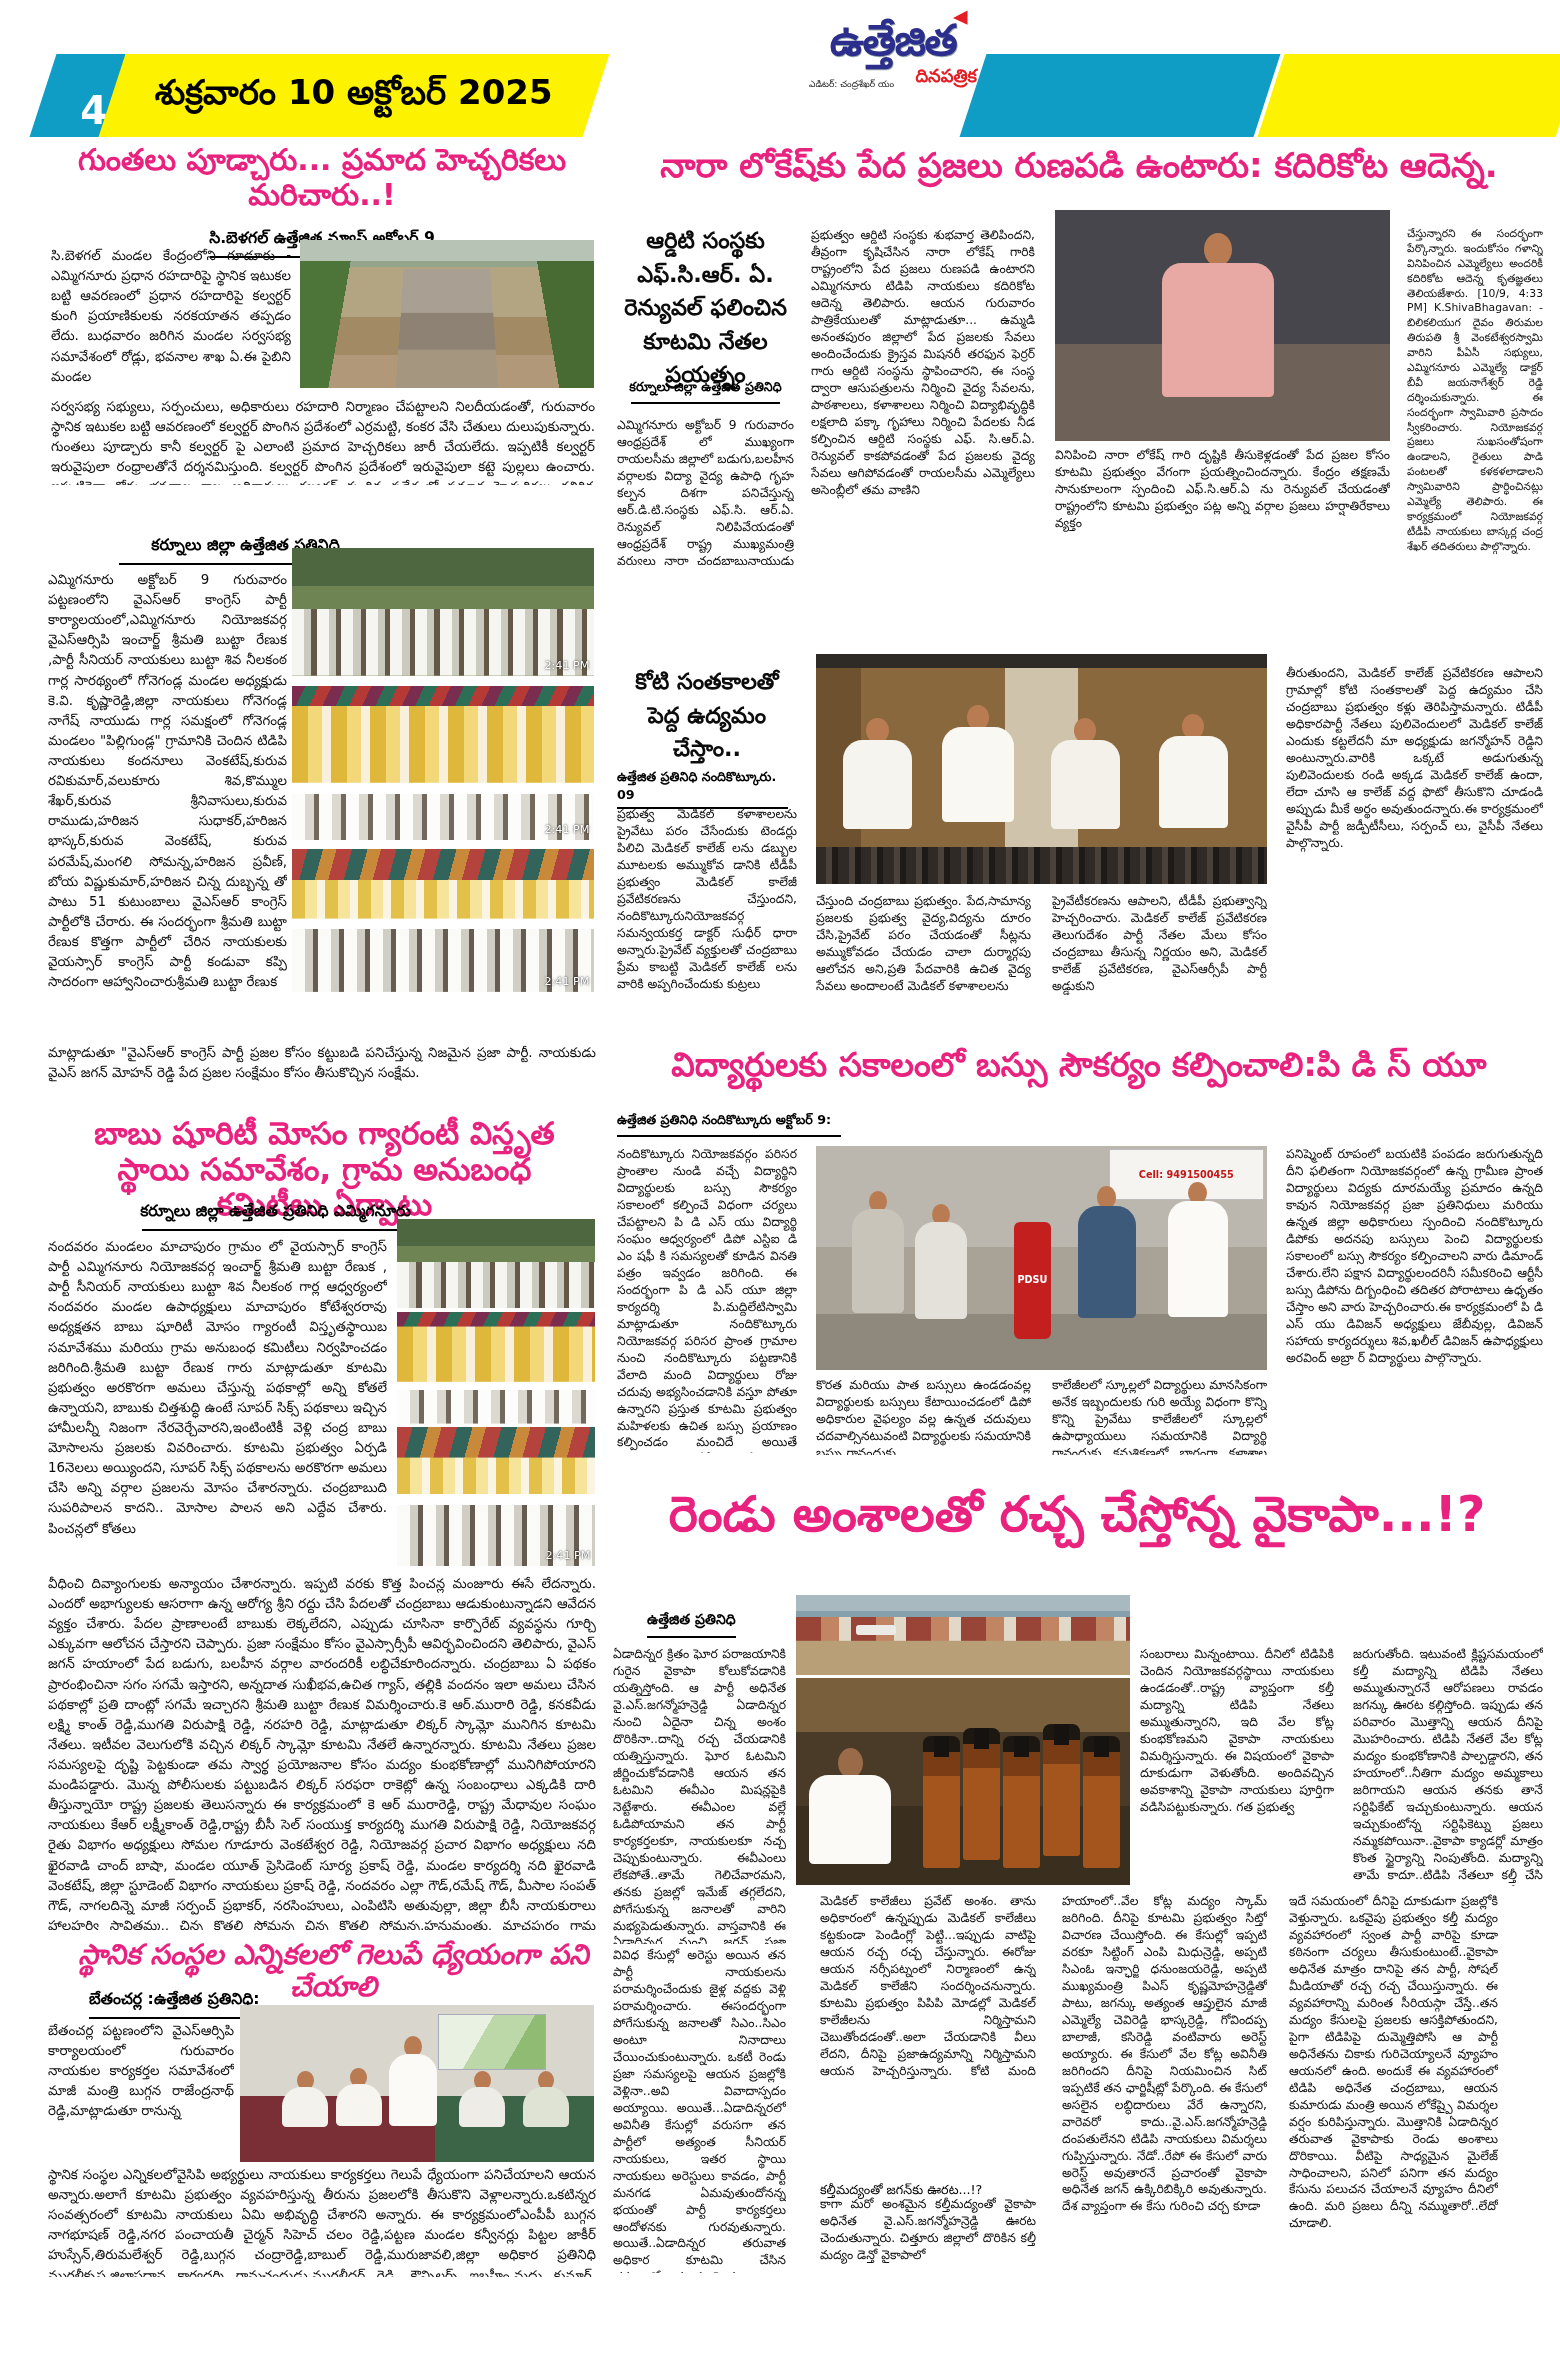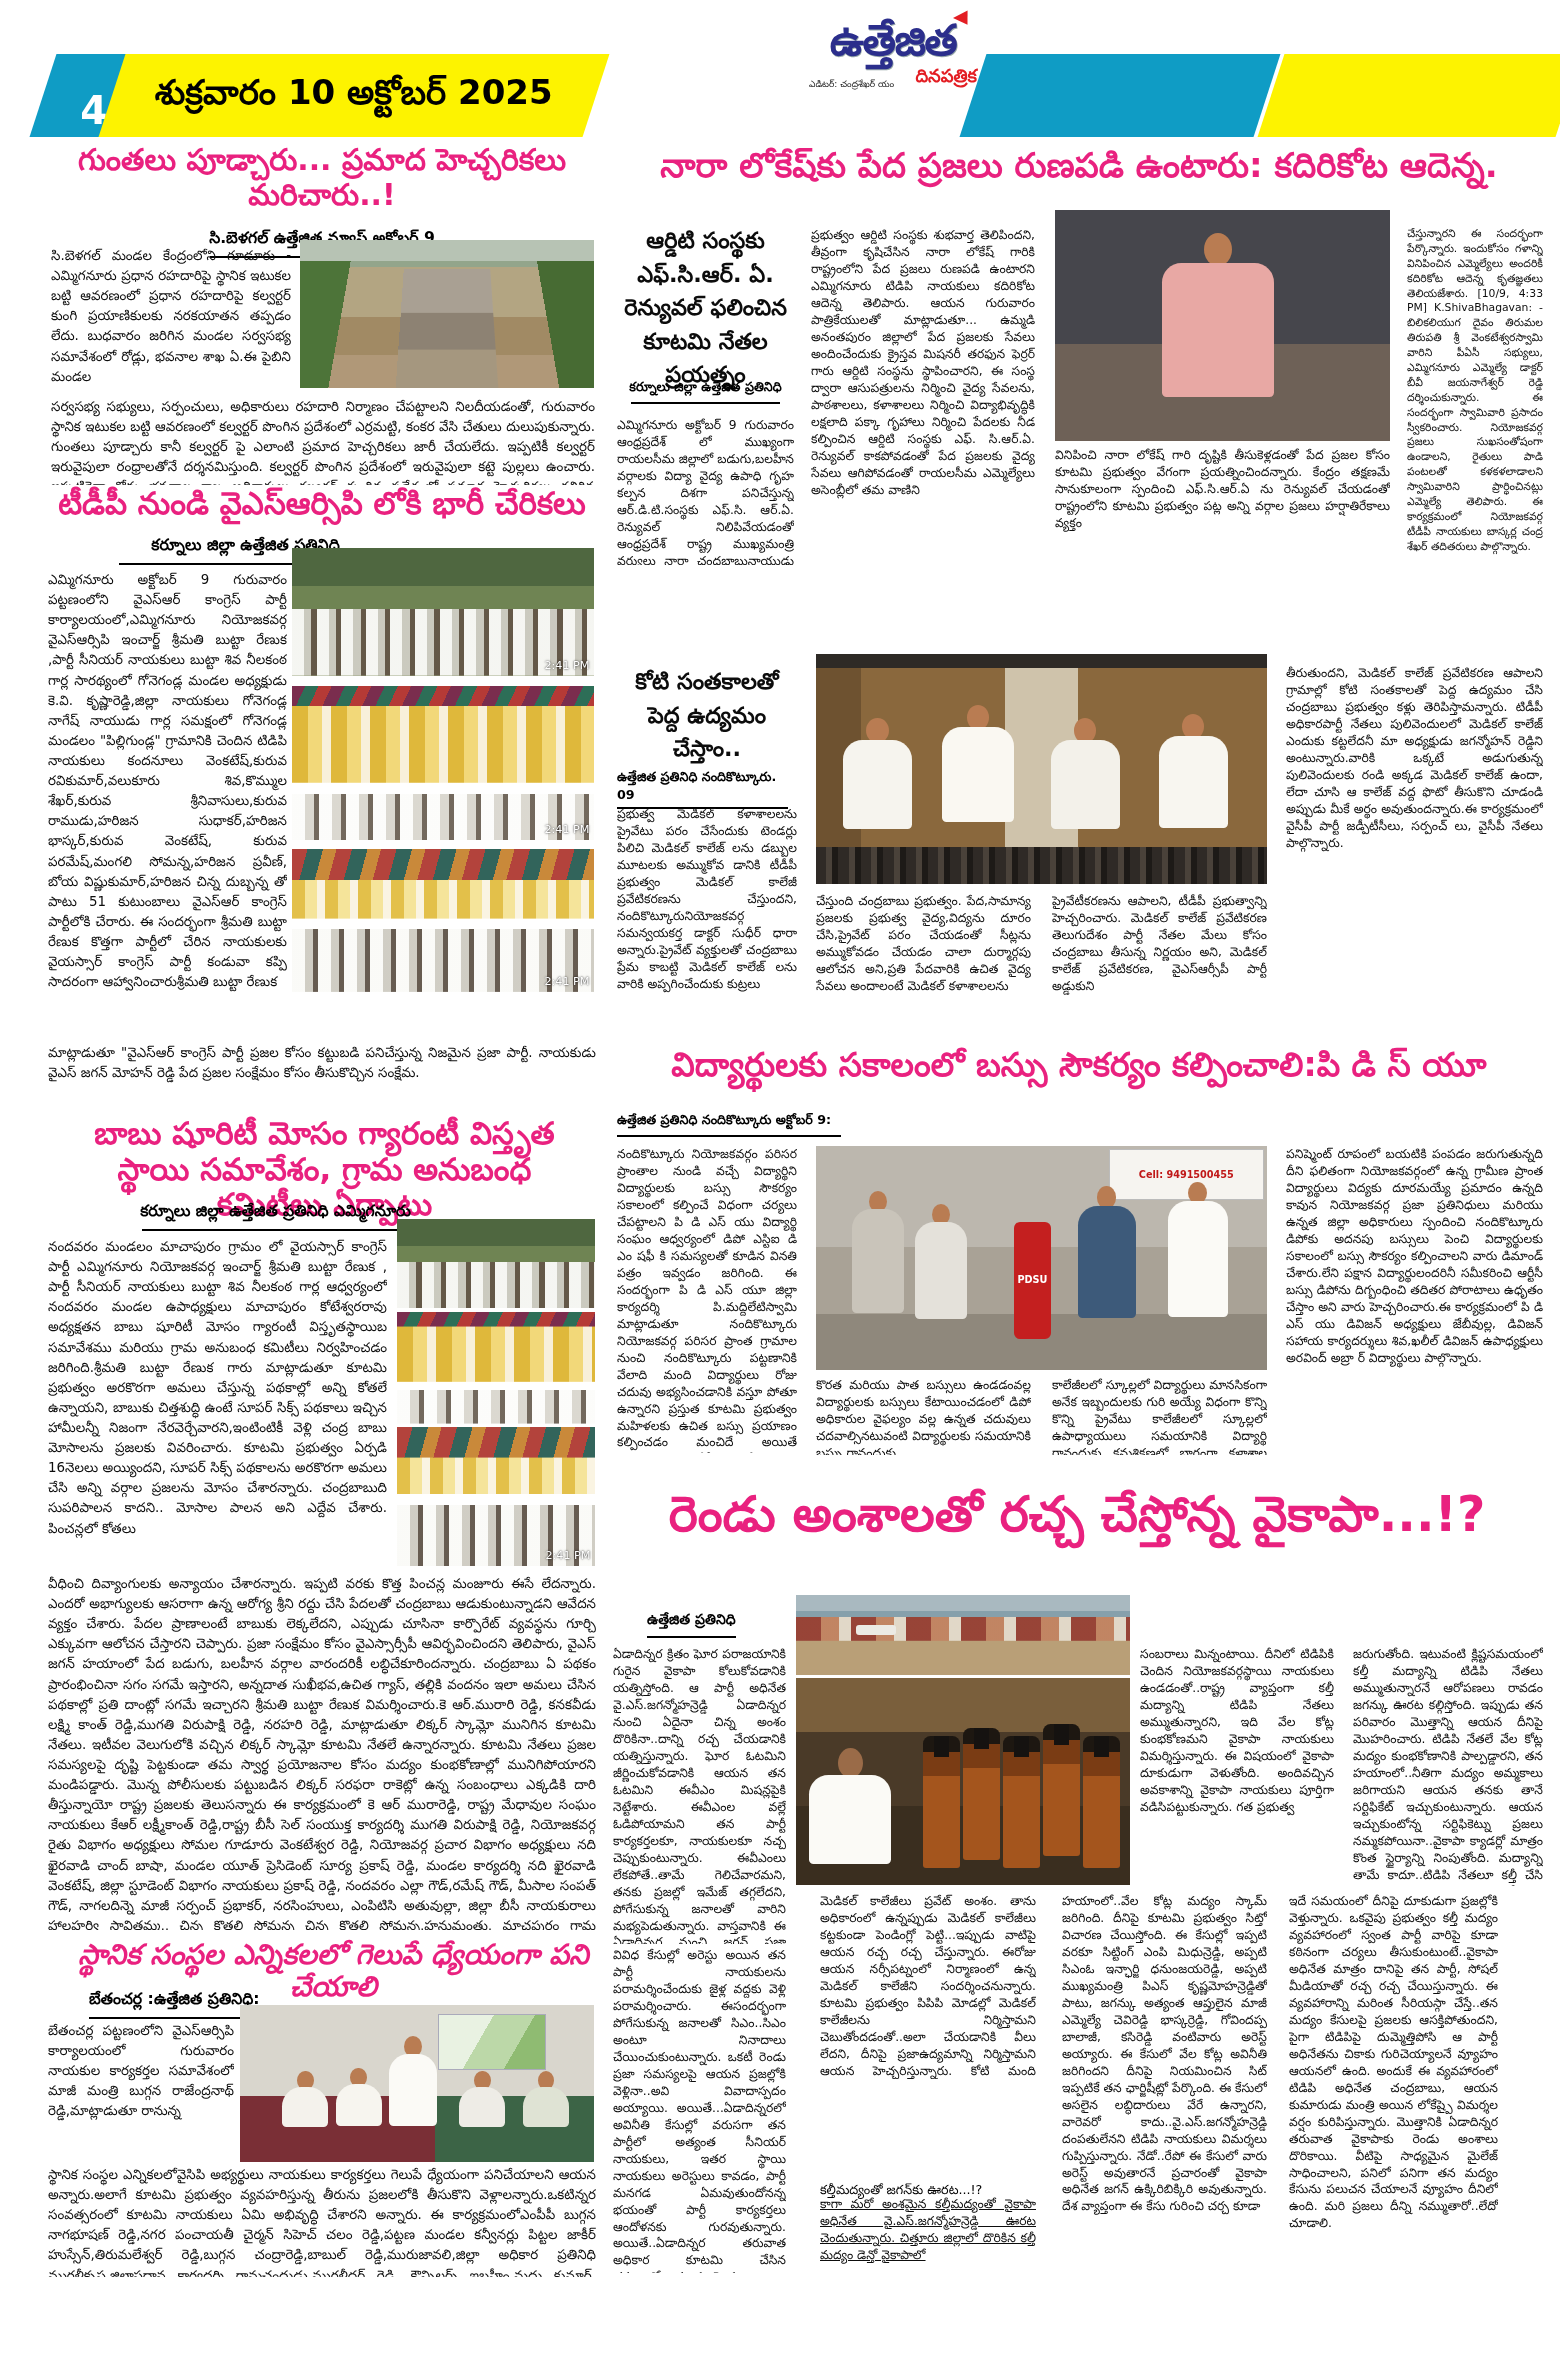--- a/index.html
+++ b/index.html
@@ -100,21 +100,20 @@
   <div class="abs" style="left:48px;top:143px;width:548px;">
     <div class="hl" style="font-size:30px;">గుంతలు పూడ్చారు... ప్రమాద హెచ్చరికలు మరిచారు..!</div>
     <div class="byline" style="margin-top:16.4px;"><span>సి.బెళగల్ ఉత్తేజిత న్యూస్ అక్టోబర్ 9</span><span class="rule" style="width:224px;"></span></div>
   </div>
   <div class="photo ph-road" style="left:300px;top:240px;width:294px;height:148px;">
     <div class="road-strip"></div>
   </div>
   <div class="abs body-txt body-lg" style="left:51px;top:246px;width:240px;height:146px;">సి.బెళగల్ మండల కేంద్రంలోని గూడూరు - ఎమ్మిగనూరు ప్రధాన రహదారిపై స్థానిక ఇటుకల బట్టి ఆవరణంలో ప్రధాన రహదారిపై కల్వర్టర్ కుంగి ప్రయాణికులకు నరకయాతన తప్పడం లేదు. బుధవారం జరిగిన మండల సర్వసభ్య సమావేశంలో రోడ్లు, భవనాల శాఖ ఏ.ఈ పైబిని మండల</div>
   <div class="abs body-txt body-lg" style="left:51px;top:397px;width:544px;height:88px;">సర్వసభ్య సభ్యులు, సర్పంచులు, అధికారులు రహదారి నిర్మాణం చేపట్టాలని నిలదీయడంతో, గురువారం స్థానిక ఇటుకల బట్టి ఆవరణంలో కల్వర్టర్ పొంగిన ప్రదేశంలో ఎర్రమట్టి, కంకర వేసి చేతులు దులుపుకున్నారు. గుంతలు పూడ్చారు కానీ కల్వర్టర్ పై ఎలాంటి ప్రమాద హెచ్చరికలు జారీ చేయలేదు. ఇప్పటికీ కల్వర్టర్ ఇరువైపులా రంధ్రాలతోనే దర్శనమిస్తుంది. కల్వర్టర్ పొంగిన ప్రదేశంలో ఇరువైపులా కట్టె పుల్లలు ఉంచారు. ఇప్పటికైనా రోడ్లు భవనాల శాఖ అధికారులు కల్వర్టర్ కుంగిన ప్రదేశంలో ప్రమాద హెచ్చరికలు కలిగిన బోర్డులను ఏర్పాటు చేసి వీలైనంత త్వరగా రహదారి నిర్మాణం చేపట్టాలని ప్రజలు కోరుతున్నారు.</div>
 
-  <div class="abs hl" style="left:48px;top:486px;width:548px;font-size:31px;">టీడీపీ నుండి వైఎస్ఆర్సిపి లోకి భారీ చేరికలు</div>
   <div class="abs byline" style="left:89px;top:535px;width:313px;"><span>కర్నూలు జిల్లా ఉత్తేజిత ప్రతినిధి</span><span class="rule" style="width:253px;"></span></div>
   <div class="abs body-txt body-lg" style="left:48px;top:570px;width:239px;height:471px;">ఎమ్మిగనూరు అక్టోబర్ 9 గురువారం పట్టణంలోని వైఎస్ఆర్ కాంగ్రెస్ పార్టీ కార్యాలయంలో,ఎమ్మిగనూరు నియోజకవర్గ వైఎస్ఆర్సిపి ఇంచార్జ్ శ్రీమతి బుట్టా రేణుక ,పార్టీ సీనియర్ నాయకులు బుట్టా శివ నీలకంఠ గార్ల సారథ్యంలో గోనెగండ్ల మండల అధ్యక్షుడు కె.వి. కృష్ణారెడ్డి,జిల్లా నాయకులు గోనెగండ్ల నాగేష్ నాయుడు గార్ల సమక్షంలో గోనెగండ్ల మండలం "పిల్లిగుండ్ల" గ్రామానికి చెందిన టిడిపి నాయకులు కందనూలు వెంకటేష్,కురువ రవికుమార్,వలుకూరు శివ,కొమ్ముల శేఖర్,కురువ శ్రీనివాసులు,కురువ రాముడు,హరిజన సుధాకర్,హరిజన భాస్కర్,కురువ వెంకటేష్, కురువ పరమేష్,మంగలి సోమన్న,హరిజన ప్రవీణ్, బోయ విష్ణుకుమార్,హరిజన చిన్న దుబ్బన్న తో పాటు 51 కుటుంబాలు వైఎస్ఆర్ కాంగ్రెస్ పార్టీలోకి చేరారు. ఈ సందర్భంగా శ్రీమతి బుట్టా రేణుక కొత్తగా పార్టీలో చేరిన నాయకులకు వైయస్సార్ కాంగ్రెస్ పార్టీ కండువా కప్పి సాదరంగా ఆహ్వానించారుశ్రీమతి బుట్టా రేణుక</div>
   <div class="photo ph-crowd" style="left:292px;top:548px;width:302px;height:128px;">
     <span class="tstamp">2:41 PM</span>
   </div>
   <div class="photo ph-stage" style="left:292px;top:686px;width:302px;height:154px;">
     <span class="tstamp">2:41 PM</span>
   </div>
   <div class="photo ph-tent" style="left:292px;top:849px;width:302px;height:143px;">
     <span class="tstamp">2:41 PM</span>
@@ -241,20 +240,20 @@
     <div class="bottle" style="left:38%;"></div>
     <div class="bottle" style="left:50%;bottom:12%;"></div>
     <div class="bottle" style="left:62%;"></div>
     <div class="bottle" style="left:74%;bottom:14%;"></div>
     <div class="bottle" style="left:86%;"></div>
   </div>
   <div class="abs body-txt" style="left:820px;top:1893px;width:216px;height:186px;">మెడికల్ కాలేజీలు ప్రవేట్ అంశం. తాను అధికారంలో ఉన్నప్పుడు మెడికల్ కాలేజీలు కట్టకుండా పెండింగ్లో పెట్టి...ఇప్పుడు వాటిపై ఆయన రచ్చ రచ్చ చేస్తున్నారు. ఈరోజు ఆయన నర్సీపట్నంలో నిర్మాణంలో ఉన్న మెడికల్ కాలేజీని సందర్శించనున్నారు. కూటమి ప్రభుత్వం పిపిపి మోడల్లో మెడికల్ కాలేజీలను నిర్మిస్తామని చెబుతోందడంతో..అలా చేయడానికి వీలు లేదని, దీనిపై ప్రజాఉద్యమాన్ని నిర్మిస్తామని ఆయన హెచ్చరిస్తున్నారు. కోటి మంది సంతకాలతో గవర్నర్ కలుస్తామని, ప్రభుత్వం తన తీరు మార్చుకుంటే..కూటమి సంగతి తేలుస్తామంటున్నారు.</div>
   <div class="abs" style="left:820px;top:2167px;width:216px;">
       <div class="subhead-pink-inline">కల్తీమద్యంతో జగన్‌కు ఊరట...!?</div>
     </div>
-  <div class="abs body-txt" style="left:820px;top:2196px;width:216px;height:78px;text-decoration:underline;">కాగా మరో అంశమైన కల్తీమద్యంతో వైకాపా అధినేత వై.ఎస్.జగన్మోహన్రెడ్డి ఊరట చెందుతున్నారు. చిత్తూరు జిల్లాలో దొరికిన కల్తీ మద్యం డెన్తో వైకాపాలో</div>
+  <div class="abs body-txt" style="left:820px;top:2196px;width:216px;height:78px;">కాగా మరో అంశమైన కల్తీమద్యంతో వైకాపా అధినేత వై.ఎస్.జగన్మోహన్రెడ్డి ఊరట చెందుతున్నారు. చిత్తూరు జిల్లాలో దొరికిన కల్తీ మద్యం డెన్తో వైకాపాలో</div>
   <div class="abs body-txt" style="left:1140px;top:1646px;width:194px;height:240px;">సంబరాలు మిన్నంటాయి. దీనిలో టిడిపికి చెందిన నియోజకవర్గస్థాయి నాయకులు ఉండడంతో..రాష్ట్ర వ్యాప్తంగా కల్తీ మద్యాన్ని టిడిపి నేతలు అమ్ముతున్నారని, ఇది వేల కోట్ల కుంభకోణమని వైకాపా నాయకులు విమర్శిస్తున్నారు. ఈ విషయంలో వైకాపా దూకుడుగా వెళుతోంది. అందివచ్చిన అవకాశాన్ని వైకాపా నాయకులు పూర్తిగా వడిసిపట్టుకున్నారు. గత ప్రభుత్వ</div>
   <div class="abs body-txt" style="left:1062px;top:1893px;width:205px;height:380px;">హయాంలో..వేల కోట్ల మద్యం స్కామ్ జరిగింది. దీనిపై కూటమి ప్రభుత్వం సిట్తో విచారణ చేయిస్తోంది. ఈ కేసుల్లో ఇప్పటి వరకూ సిట్టింగ్ ఎంపి మిధున్రెడ్డి, అప్పటి సిఎంఓ ఇన్ఛార్జి ధనుంజయరెడ్డి, అప్పటి ముఖ్యమంత్రి పిఎస్ కృష్ణమోహన్రెడ్డితో పాటు, జగన్కు అత్యంత ఆప్తులైన మాజీ ఎమ్మెల్యే చెవిరెడ్డి భాస్కర్రెడ్డి, గోవిందప్ప బాలాజీ, కసిరెడ్డి వంటివారు అరెస్ట్ అయ్యారు. ఈ కేసులో వేల కోట్ల అవినీతి జరిగిందని దీనిపై నియమించిన సిట్ ఇప్పటికే తన ఛార్జిషీట్లో పేర్కొంది. ఈ కేసులో అసలైన లబ్ధిదారులు వేరే ఉన్నారని, వారెవరో కాదు..వై.ఎస్.జగన్మోహన్రెడ్డి దంపతులేనని టిడిపి నాయకులు విమర్శలు గుప్పిస్తున్నారు. నేడో..రేపో ఈ కేసులో వారు అరెస్ట్ అవుతారనే ప్రచారంతో వైకాపా అధినేత జగన్ ఉక్కిరిబిక్కిరి అవుతున్నారు. దేశ వ్యాప్తంగా ఈ కేసు గురించి చర్చ కూడా</div>
   <div class="abs body-txt" style="left:1353px;top:1646px;width:190px;height:240px;">జరుగుతోంది. ఇటువంటి క్లిష్టసమయంలో కల్తీ మద్యాన్ని టిడిపి నేతలు అమ్ముతున్నారనే ఆరోపణలు రావడం జగన్కు ఊరట కల్గిస్తోంది. ఇప్పుడు తన పరివారం మొత్తాన్ని ఆయన దీనిపై మొహరించారు. టిడిపి నేతలే వేల కోట్ల మద్యం కుంభకోణానికి పాల్పడ్డారని, తన హయాంలో..నీతిగా మద్యం అమ్మకాలు జరిగాయని ఆయన తనకు తానే సర్టిఫికేట్ ఇచ్చుకుంటున్నారు. ఆయన ఇచ్చుకుంటోన్న సర్టిఫికెట్ను ప్రజలు నమ్మకపోయినా..వైకాపా క్యాడర్లో మాత్రం కొంత స్టైర్యాన్ని నింపుతోంది. మద్యాన్ని తామే కాదూ..టిడిపి నేతలూ కల్తీ చేసి అమ్ముతున్నారని, తమకూ వారికీ పెద్ద తేడాలేదనే సంగతిని ప్రజలు తెలుసుకుంటారని వారు అంచనా వేస్తున్నారు.</div>
   <div class="abs body-txt" style="left:1289px;top:1893px;width:209px;height:380px;">ఇదే సమయంలో దీనిపై దూకుడుగా ప్రజల్లోకి వెళ్తున్నారు. ఒకవైపు ప్రభుత్వం కల్తీ మద్యం వ్యవహారంలో స్వంత పార్టీ వారిపై కూడా కఠినంగా చర్యలు తీసుకుంటుంటే..వైకాపా అధినేత మాత్రం దానిపై తన పార్టీ, సోషల్ మీడియాతో రచ్చ రచ్చ చేయిస్తున్నారు. ఈ వ్యవహారాన్ని మరింత సీరియస్గా చేస్తే..తన మద్యం కేసులపై ప్రజలకు ఆసక్తిపోతుందని, పైగా టిడిపిపై దుమ్మెత్తిపోసి ఆ పార్టీ అధినేతను చికాకు గురిచెయ్యాలనే వ్యూహం ఆయనలో ఉంది. అందుకే ఈ వ్యవహారంలో టిడిపి అధినేత చంద్రబాబు, ఆయన కుమారుడు మంత్రి అయిన లోకేష్పై విమర్శల వర్షం కురిపిస్తున్నారు. మొత్తానికి ఏడాదిన్నర తరువాత వైకాపాకు రెండు అంశాలు దొరికాయి. వీటిపై సాధ్యమైన మైలేజ్ సాధించాలని, పనిలో పనిగా తన మద్యం కేసును పలుచన చేయాలనే వ్యూహం దీనిలో ఉంది. మరి ప్రజలు దీన్ని నమ్ముతారో..లేదో చూడాలి.</div>
 
 </div>
 
 
 </body></html>

